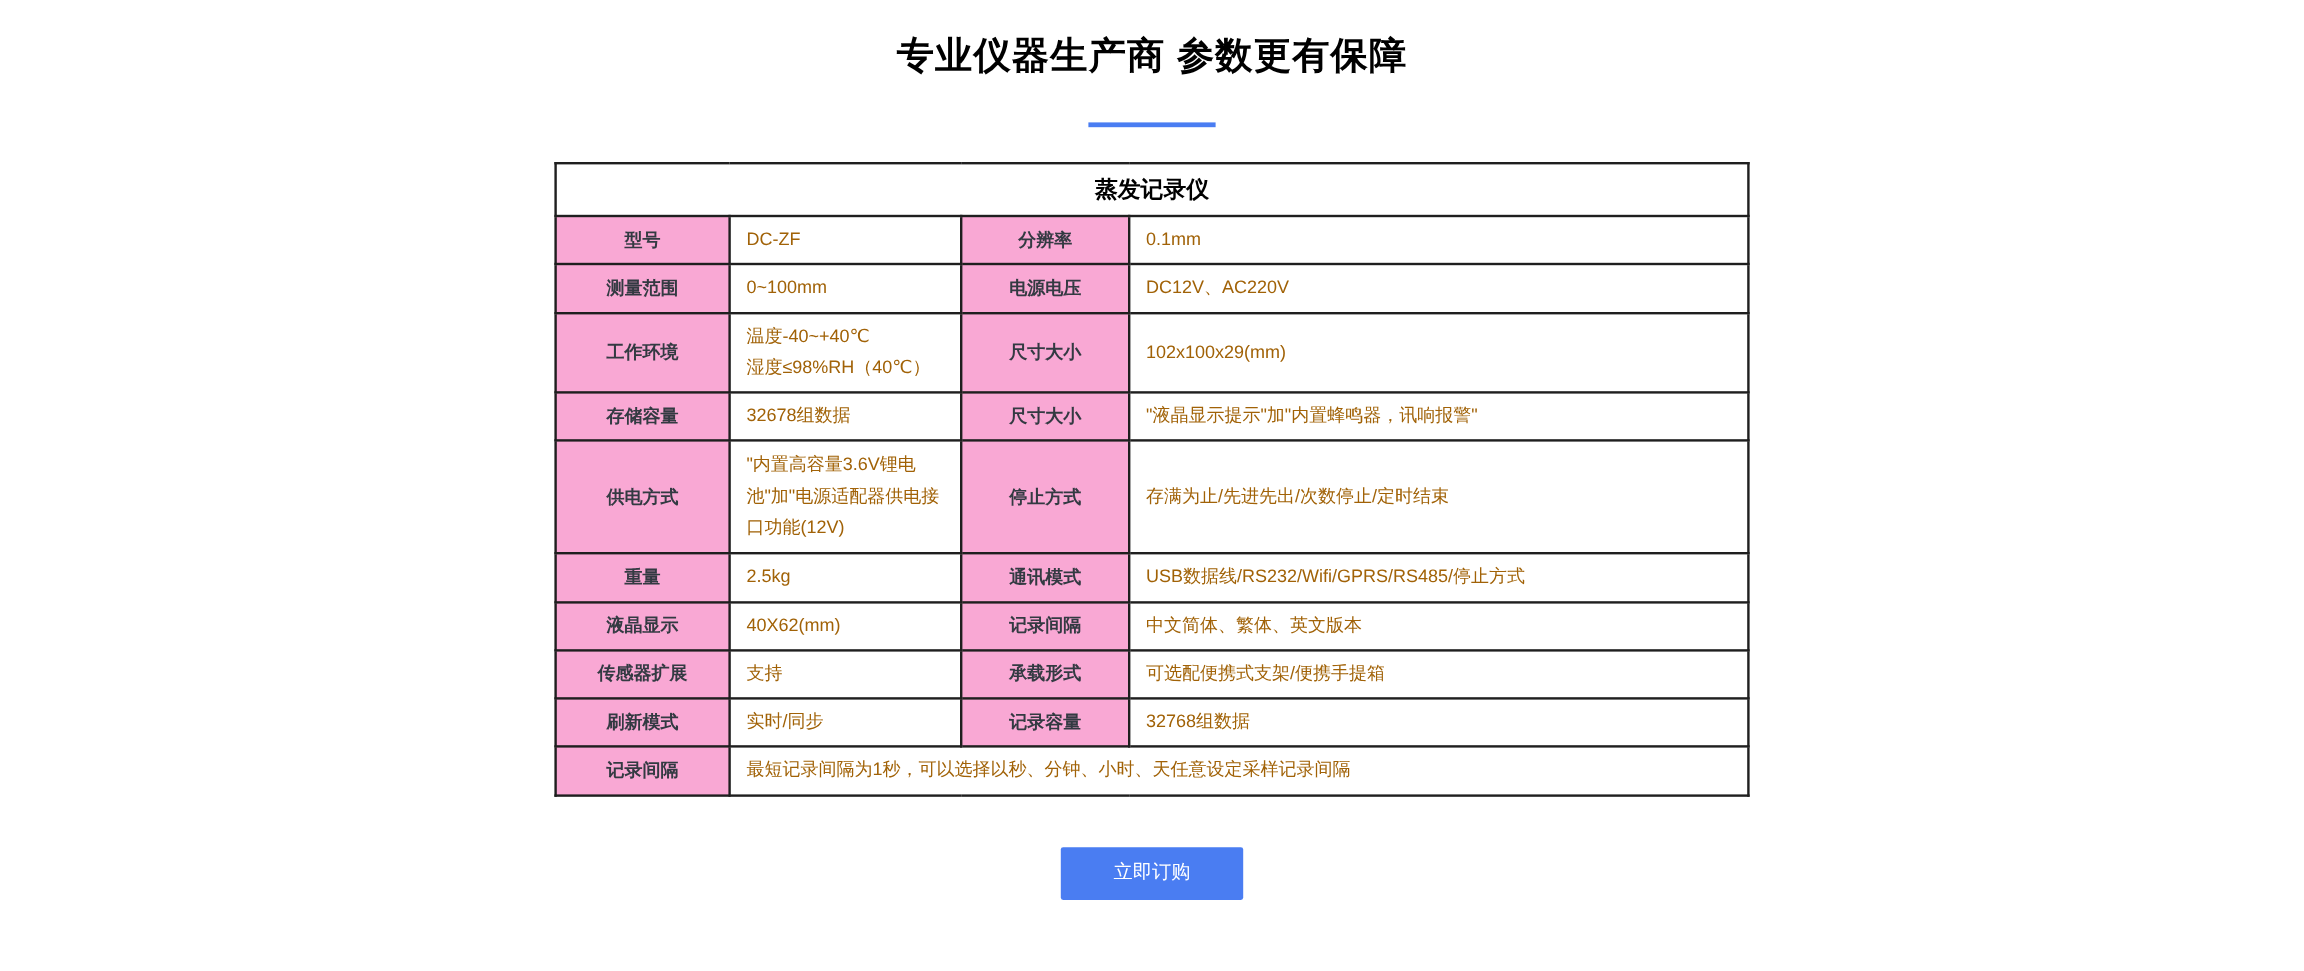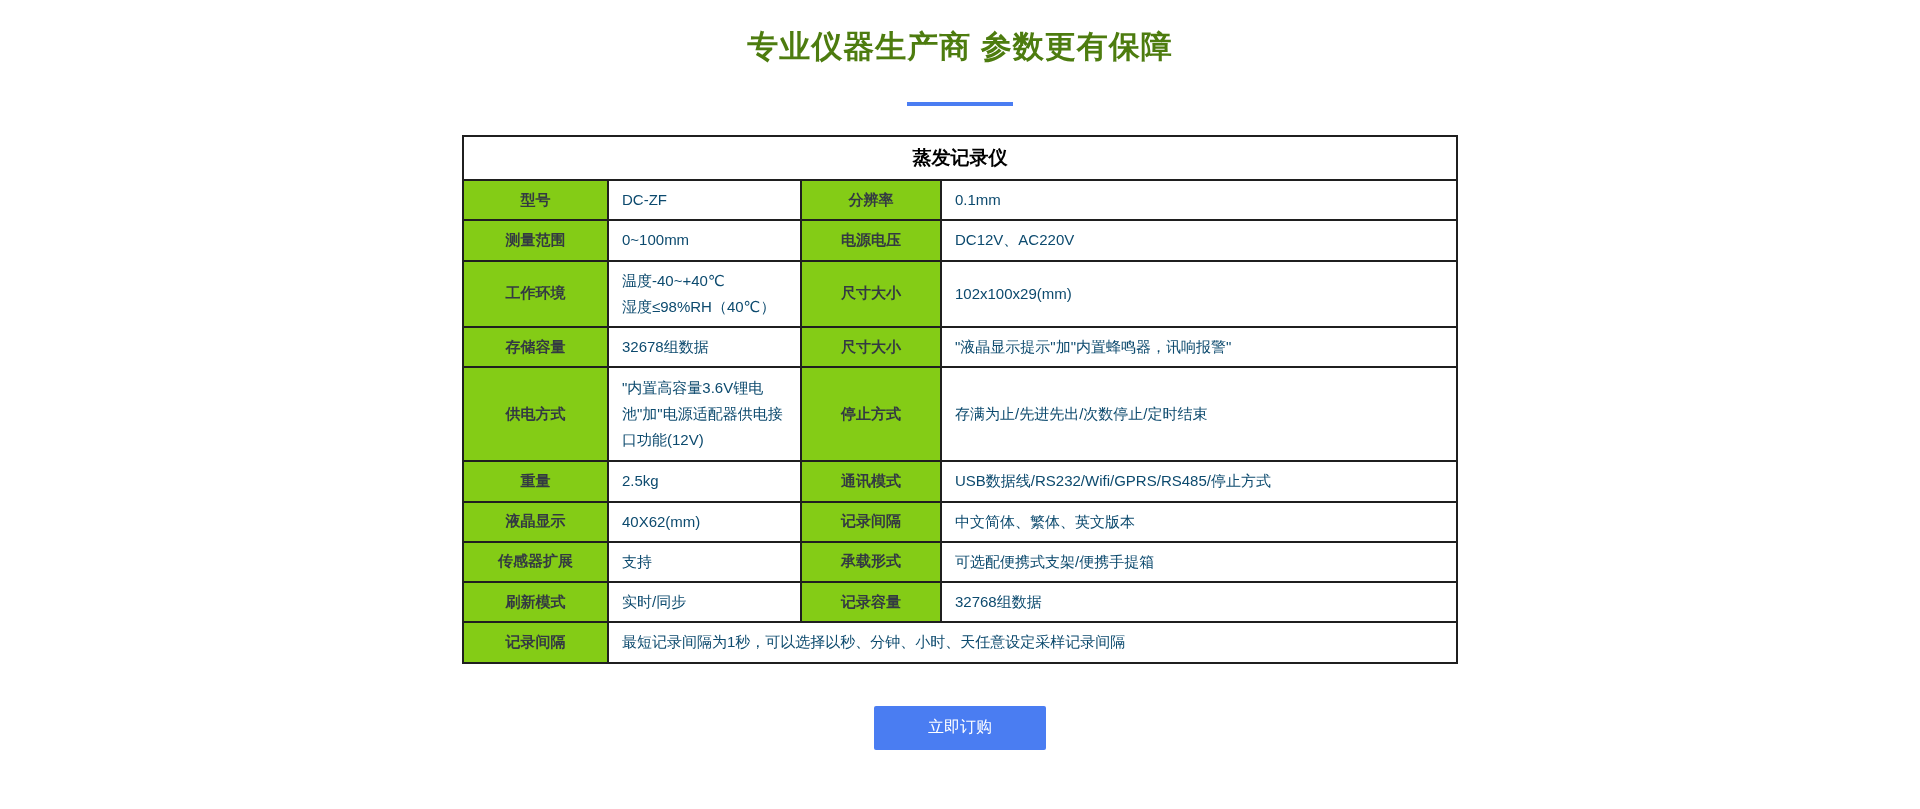--- a/index.html
+++ b/index.html
@@ -8,21 +8,21 @@
     background: #ffffff;
     font-family: "Liberation Sans", "DejaVu Sans", sans-serif;
     overflow: hidden;
   }
   .page { width: 100%; height: 100%; padding-top: 26px; }
 
   .page-title {
     text-align: center;
     font-size: 31px;
     font-weight: bold;
-    color: #4d7c0f;
+    color: #000000;
     letter-spacing: 1px;
   }
   .title-underline {
     width: 106px; height: 4px;
     background: #4a7df2;
     margin: 34px auto 0 auto;
   }
 
   table.spec-table {
     width: 994px;
@@ -36,45 +36,45 @@
   }
   th.table-title {
     height: 44px;
     font-size: 19px;
     font-weight: bold;
     color: #000000;
     text-align: center;
     background: #ffffff;
   }
   td.lbl {
-    background: #84cc16;
+    background: #f9a8d4;
     text-align: center;
     font-size: 15px;
     font-weight: bold;
     color: #333a42;
     height: 38px;
     padding: 6px 4px;
     margin-top: 33px;
   }
   td.val {
     background: #ffffff;
     text-align: left;
     font-size: 15px;
-    color: #0c4a6e;
+    color: #a16207;
     padding: 6px 10px 6px 13px;
     white-space: pre-line;
     line-height: 1.75;
   }
   tr.tall-2 td { height: 64px; }
   tr.tall-3 td { height: 94px; }
 
   .order-btn {
     display: block;
     margin: 42px auto 0 auto;
-    width: 172px;
+    width: 152px;
     height: 44px;
     background: #4a7df2;
     color: #ffffff;
     font-size: 16px;
     font-family: "Liberation Sans", "DejaVu Sans", sans-serif;
     border: none;
     border-radius: 2px;
     cursor: pointer;
   }
 </style>

